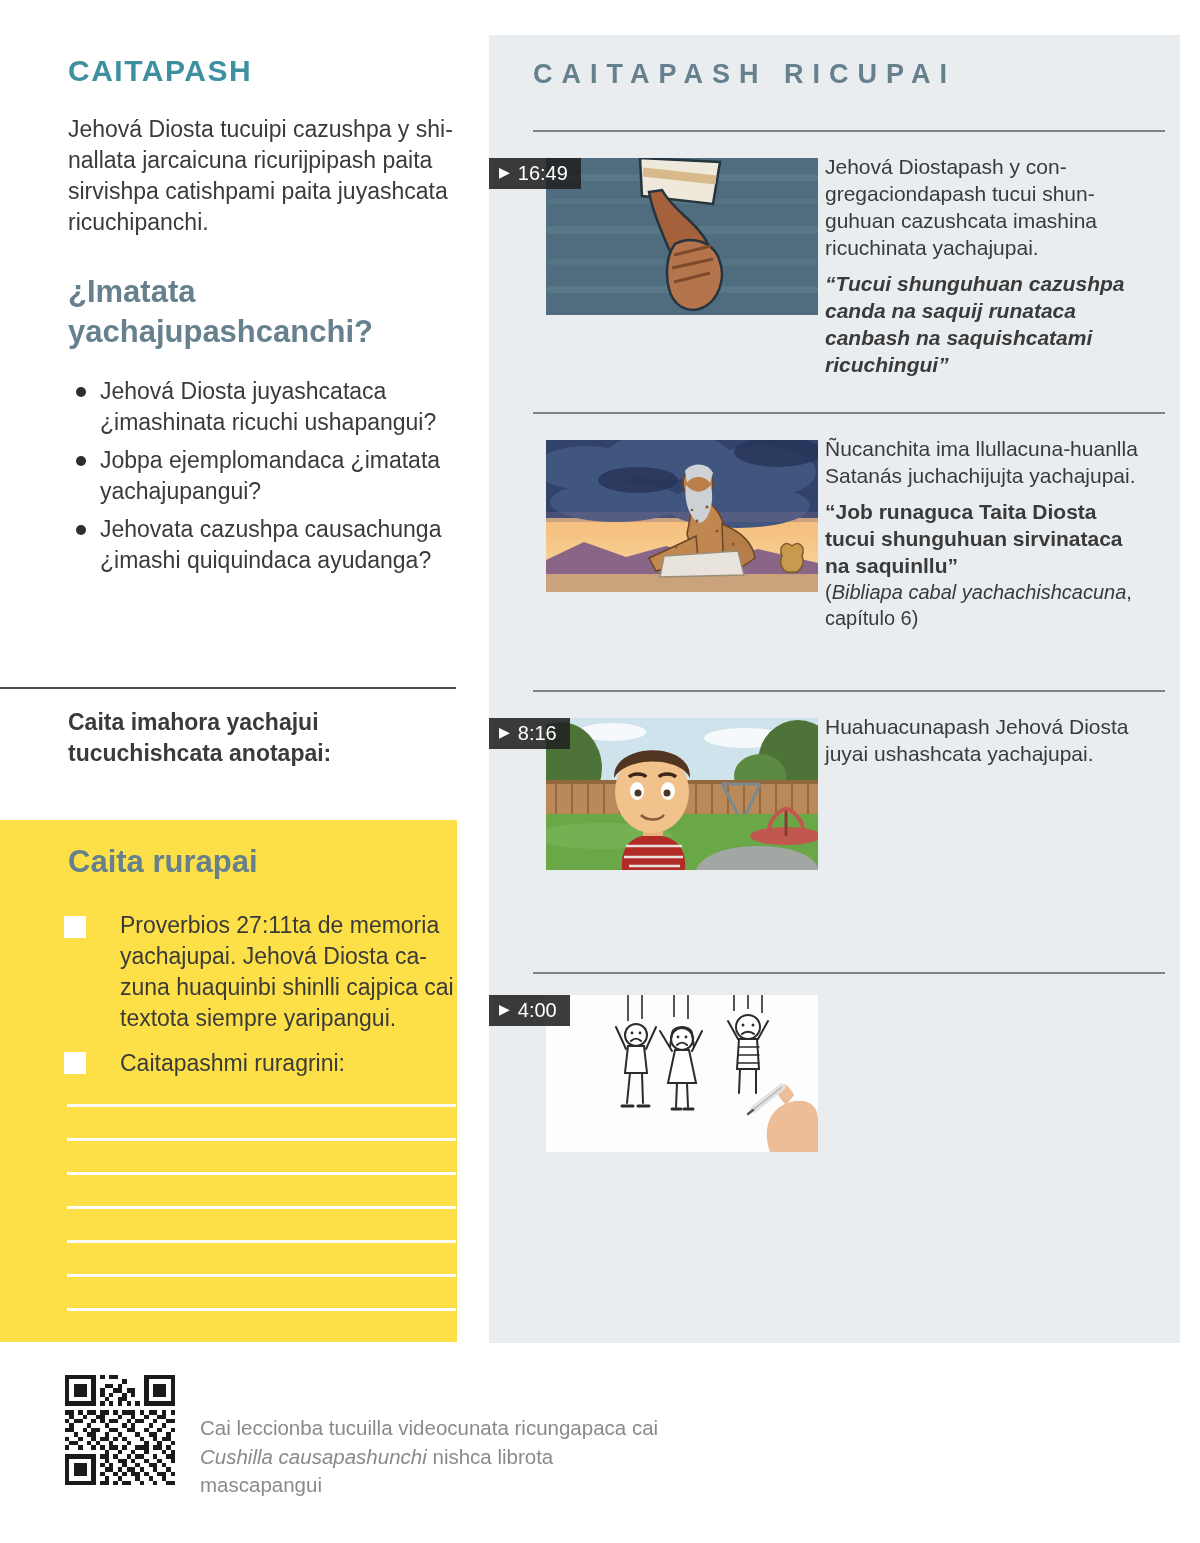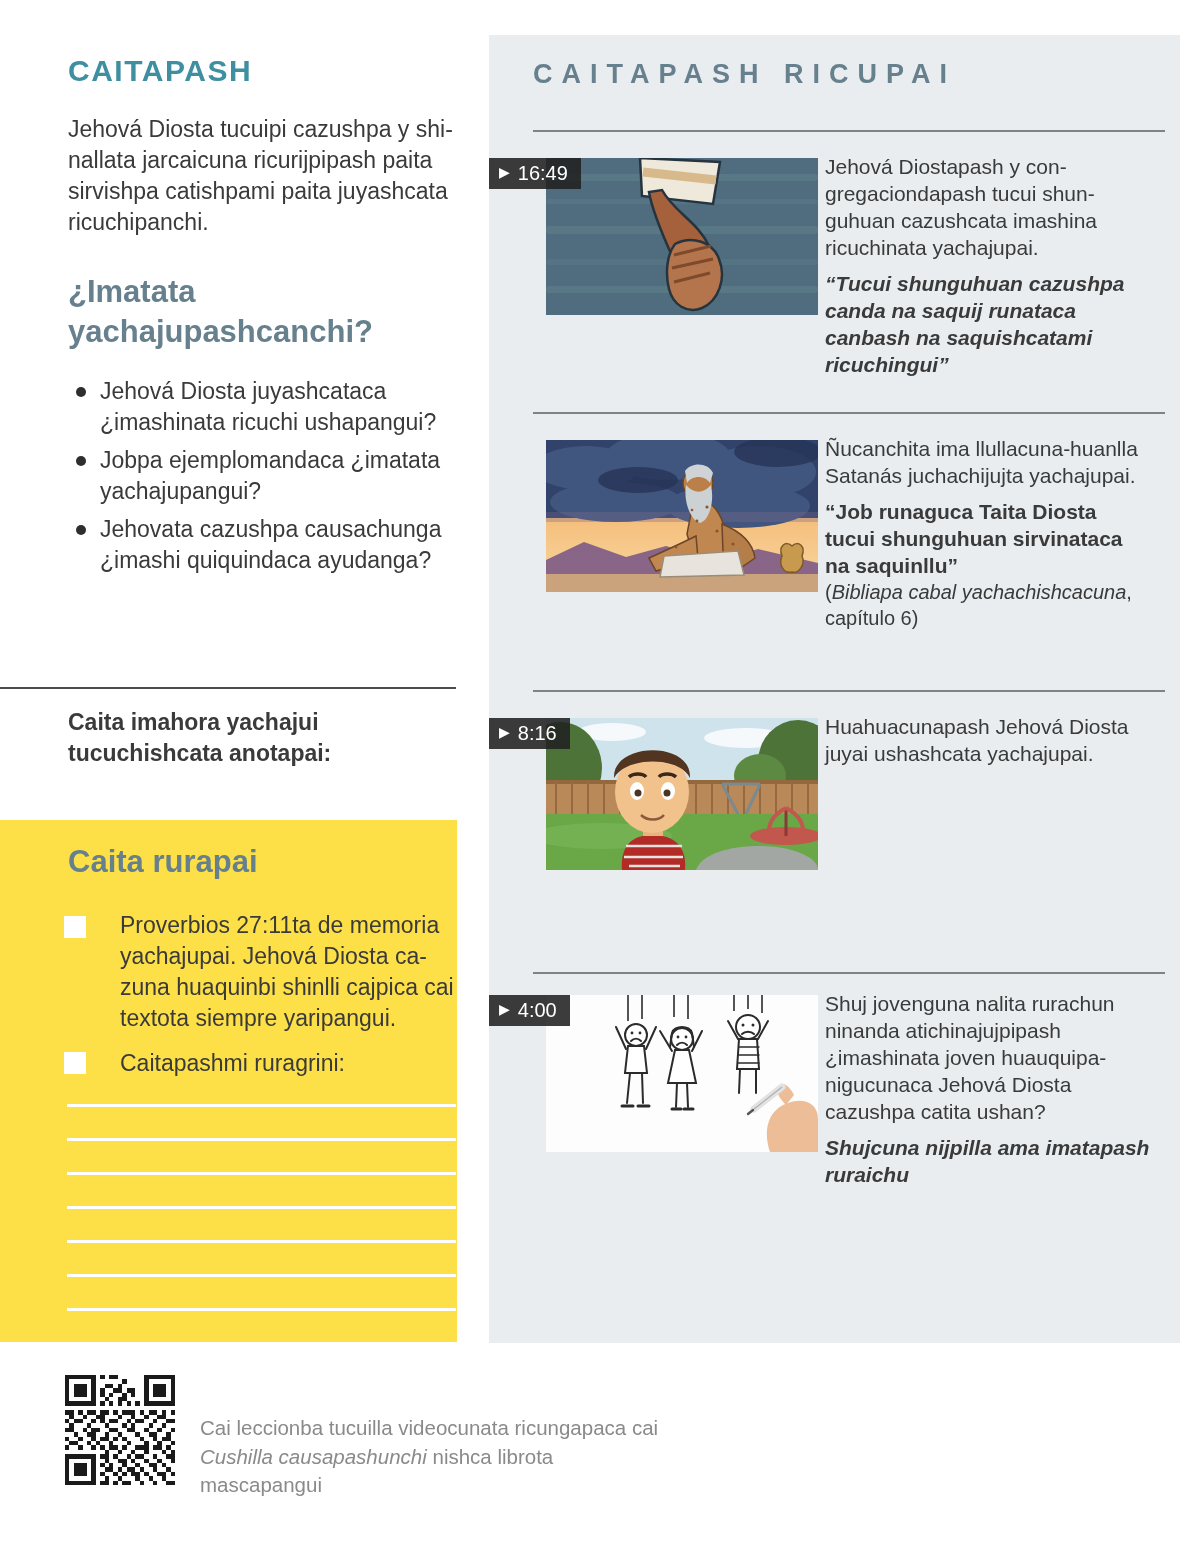--- a/index.html
+++ b/index.html
@@ -277,19 +277,15 @@
           <path d="M240 110 C232 102 228 94 234 90 C238 87 244 92 248 100 Z" fill="#edbd98"></path>
           <path d="M236 92 L208 114" stroke="#e2e2e2" stroke-width="7" stroke-linecap="round"></path>
           <path d="M236 92 L208 114" stroke="#b0b0b0" stroke-width="1.2" fill="none"></path>
           <path d="M207 115 l-5 4" stroke="#555555" stroke-width="2.4" stroke-linecap="round"></path>
         </svg>
       </div>
       <div class="badge">
         <span class="tri">▶</span>
         <span>4:00</span>
       </div>
-      <div class="vtext">
-        <div>Shuj jovenguna nalita rurachun ninanda atichinajujpipash ¿imashinata joven huauquipa‐nigucunaca Jehová Diosta cazushpa catita ushan?</div>
-        <div class="vquote qi">Shujcuna nijpilla ama imatapash ruraichu</div>
-      </div>
     </div>
   </div>
 </div>
 
 </body></html>

